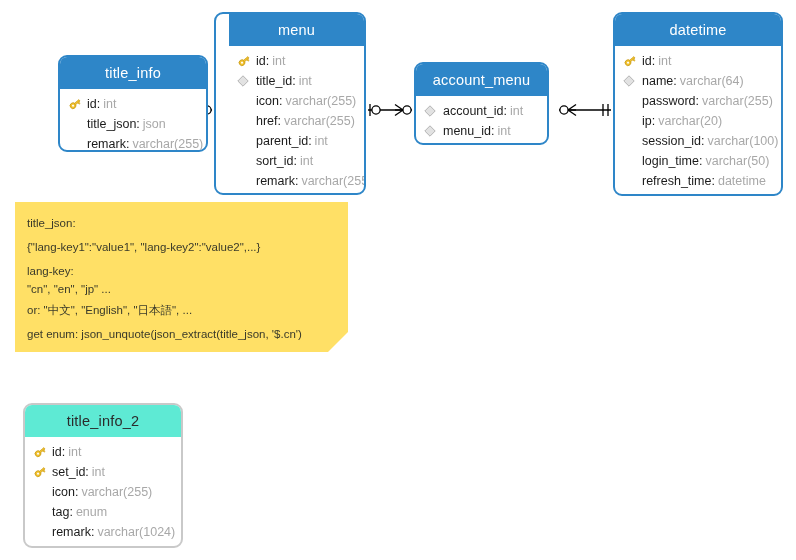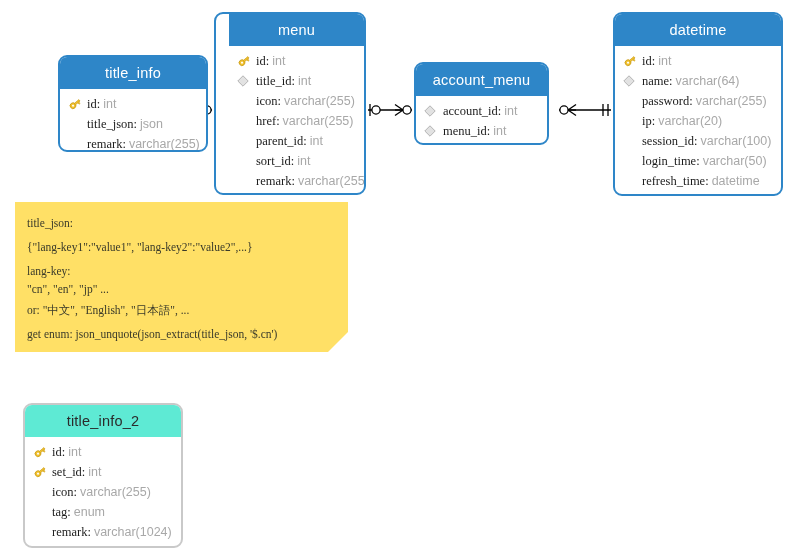--- a/index.html
+++ b/index.html
@@ -53,21 +53,20 @@
     height: 20px;
     line-height: 20px;
     padding-left: 8px;
     font-size: 12.5px;
     white-space: nowrap;
     display: flex;
     align-items: center;
   }
   .fname {
     color: #1b1b1b;
-    font-family: Liberation Serif, serif;
   }
   .ftype {
     color: #a8a8a8;
     margin-left: 3px;
   }
   .icon-slot {
     width: 19px;
     height: 16px;
     flex: 0 0 19px;
     display: inline-flex;
@@ -371,21 +370,21 @@
           <div class="field">
             <span class="icon-slot"></span>
             <span class="fname">remark</span>
             <span class="fname">:</span>
             <span class="ftype">varchar(1024)</span>
           </div>
         </div>
       </div>
     </div>
   <div id="note-layer">
-      <div class="note" style="left: 15px; top: 202px; width: 333px; height: 150px; font-family: Liberation Serif, serif;">
+      <div class="note" style="left: 15px; top: 202px; width: 333px; height: 150px;">
         <div class="note-line" style="top: 14px;">title_json:</div>
         <div class="note-line" style="top: 38px;">{"lang-key1":"value1", "lang-key2":"value2",...}</div>
         <div class="note-line" style="top: 62px;">lang-key:</div>
         <div class="note-line" style="top: 80px;">"cn", "en", "jp" ...</div>
         <div class="note-line" style="top: 101px;">or: "中文", "English", "日本語", ...</div>
         <div class="note-line" style="top: 125px;">get enum: json_unquote(json_extract(title_json, '$.cn')</div>
         <div class="note-fold"></div>
       </div>
     </div>
 

